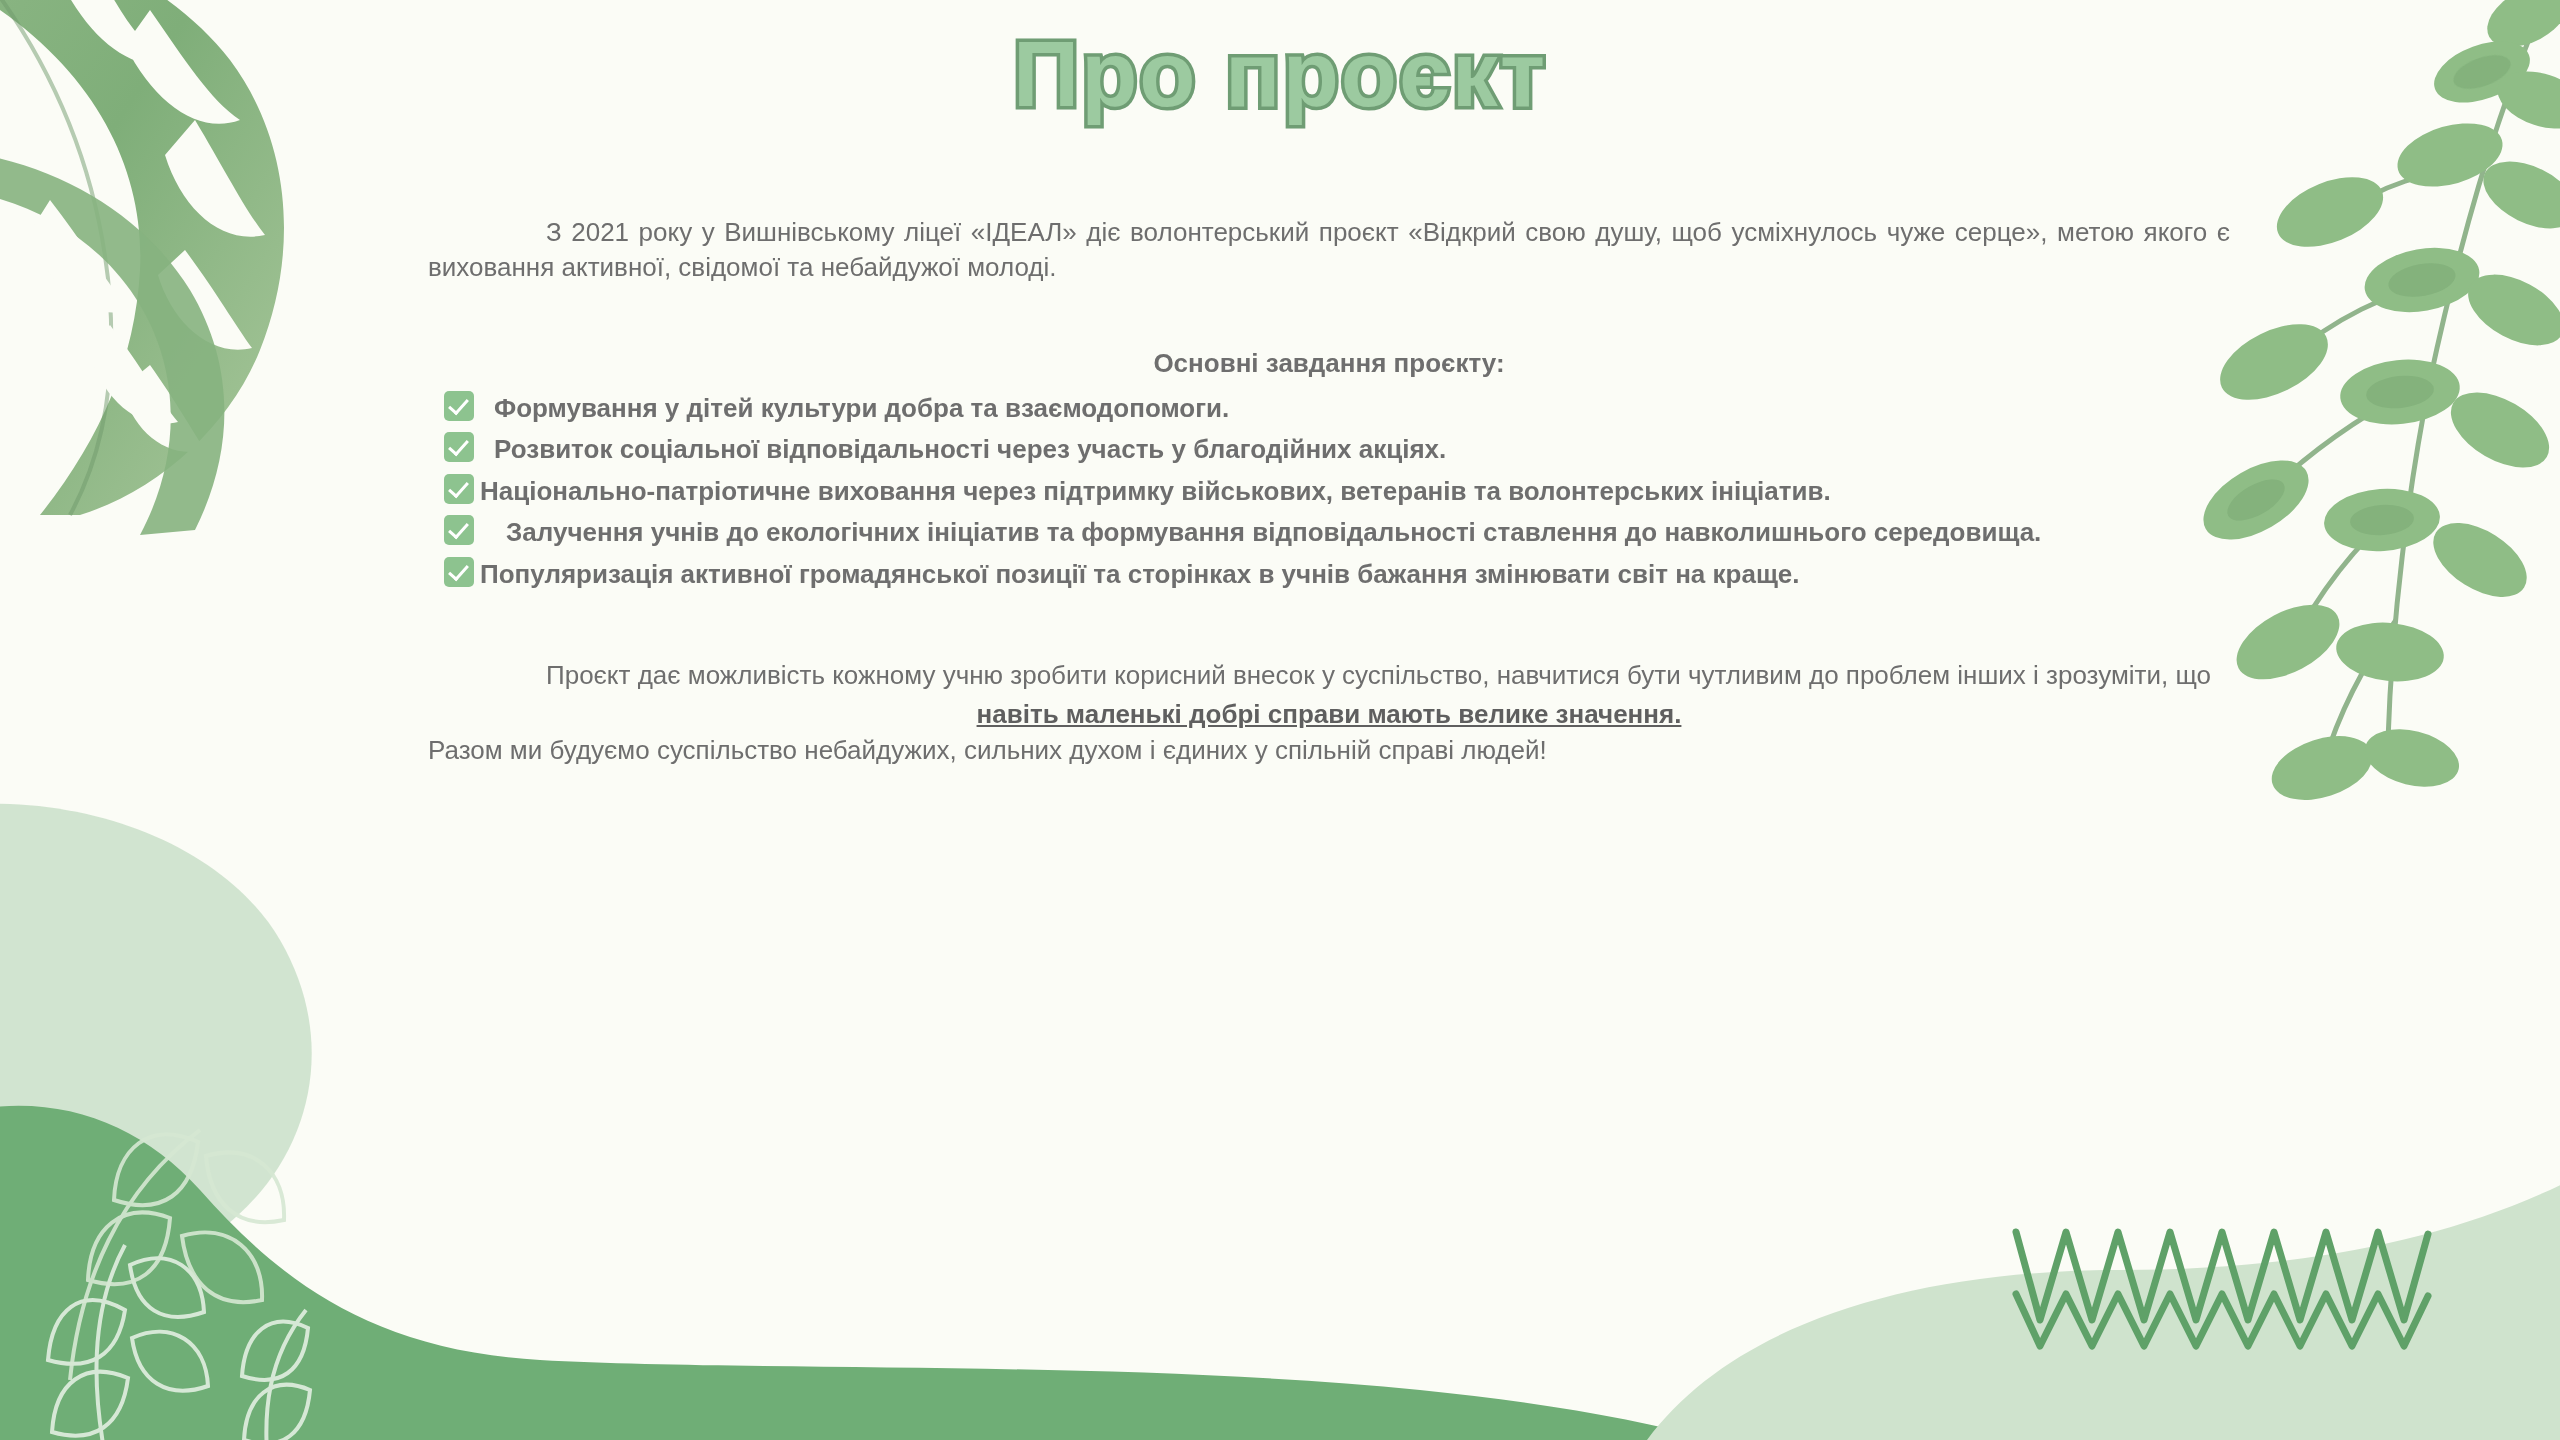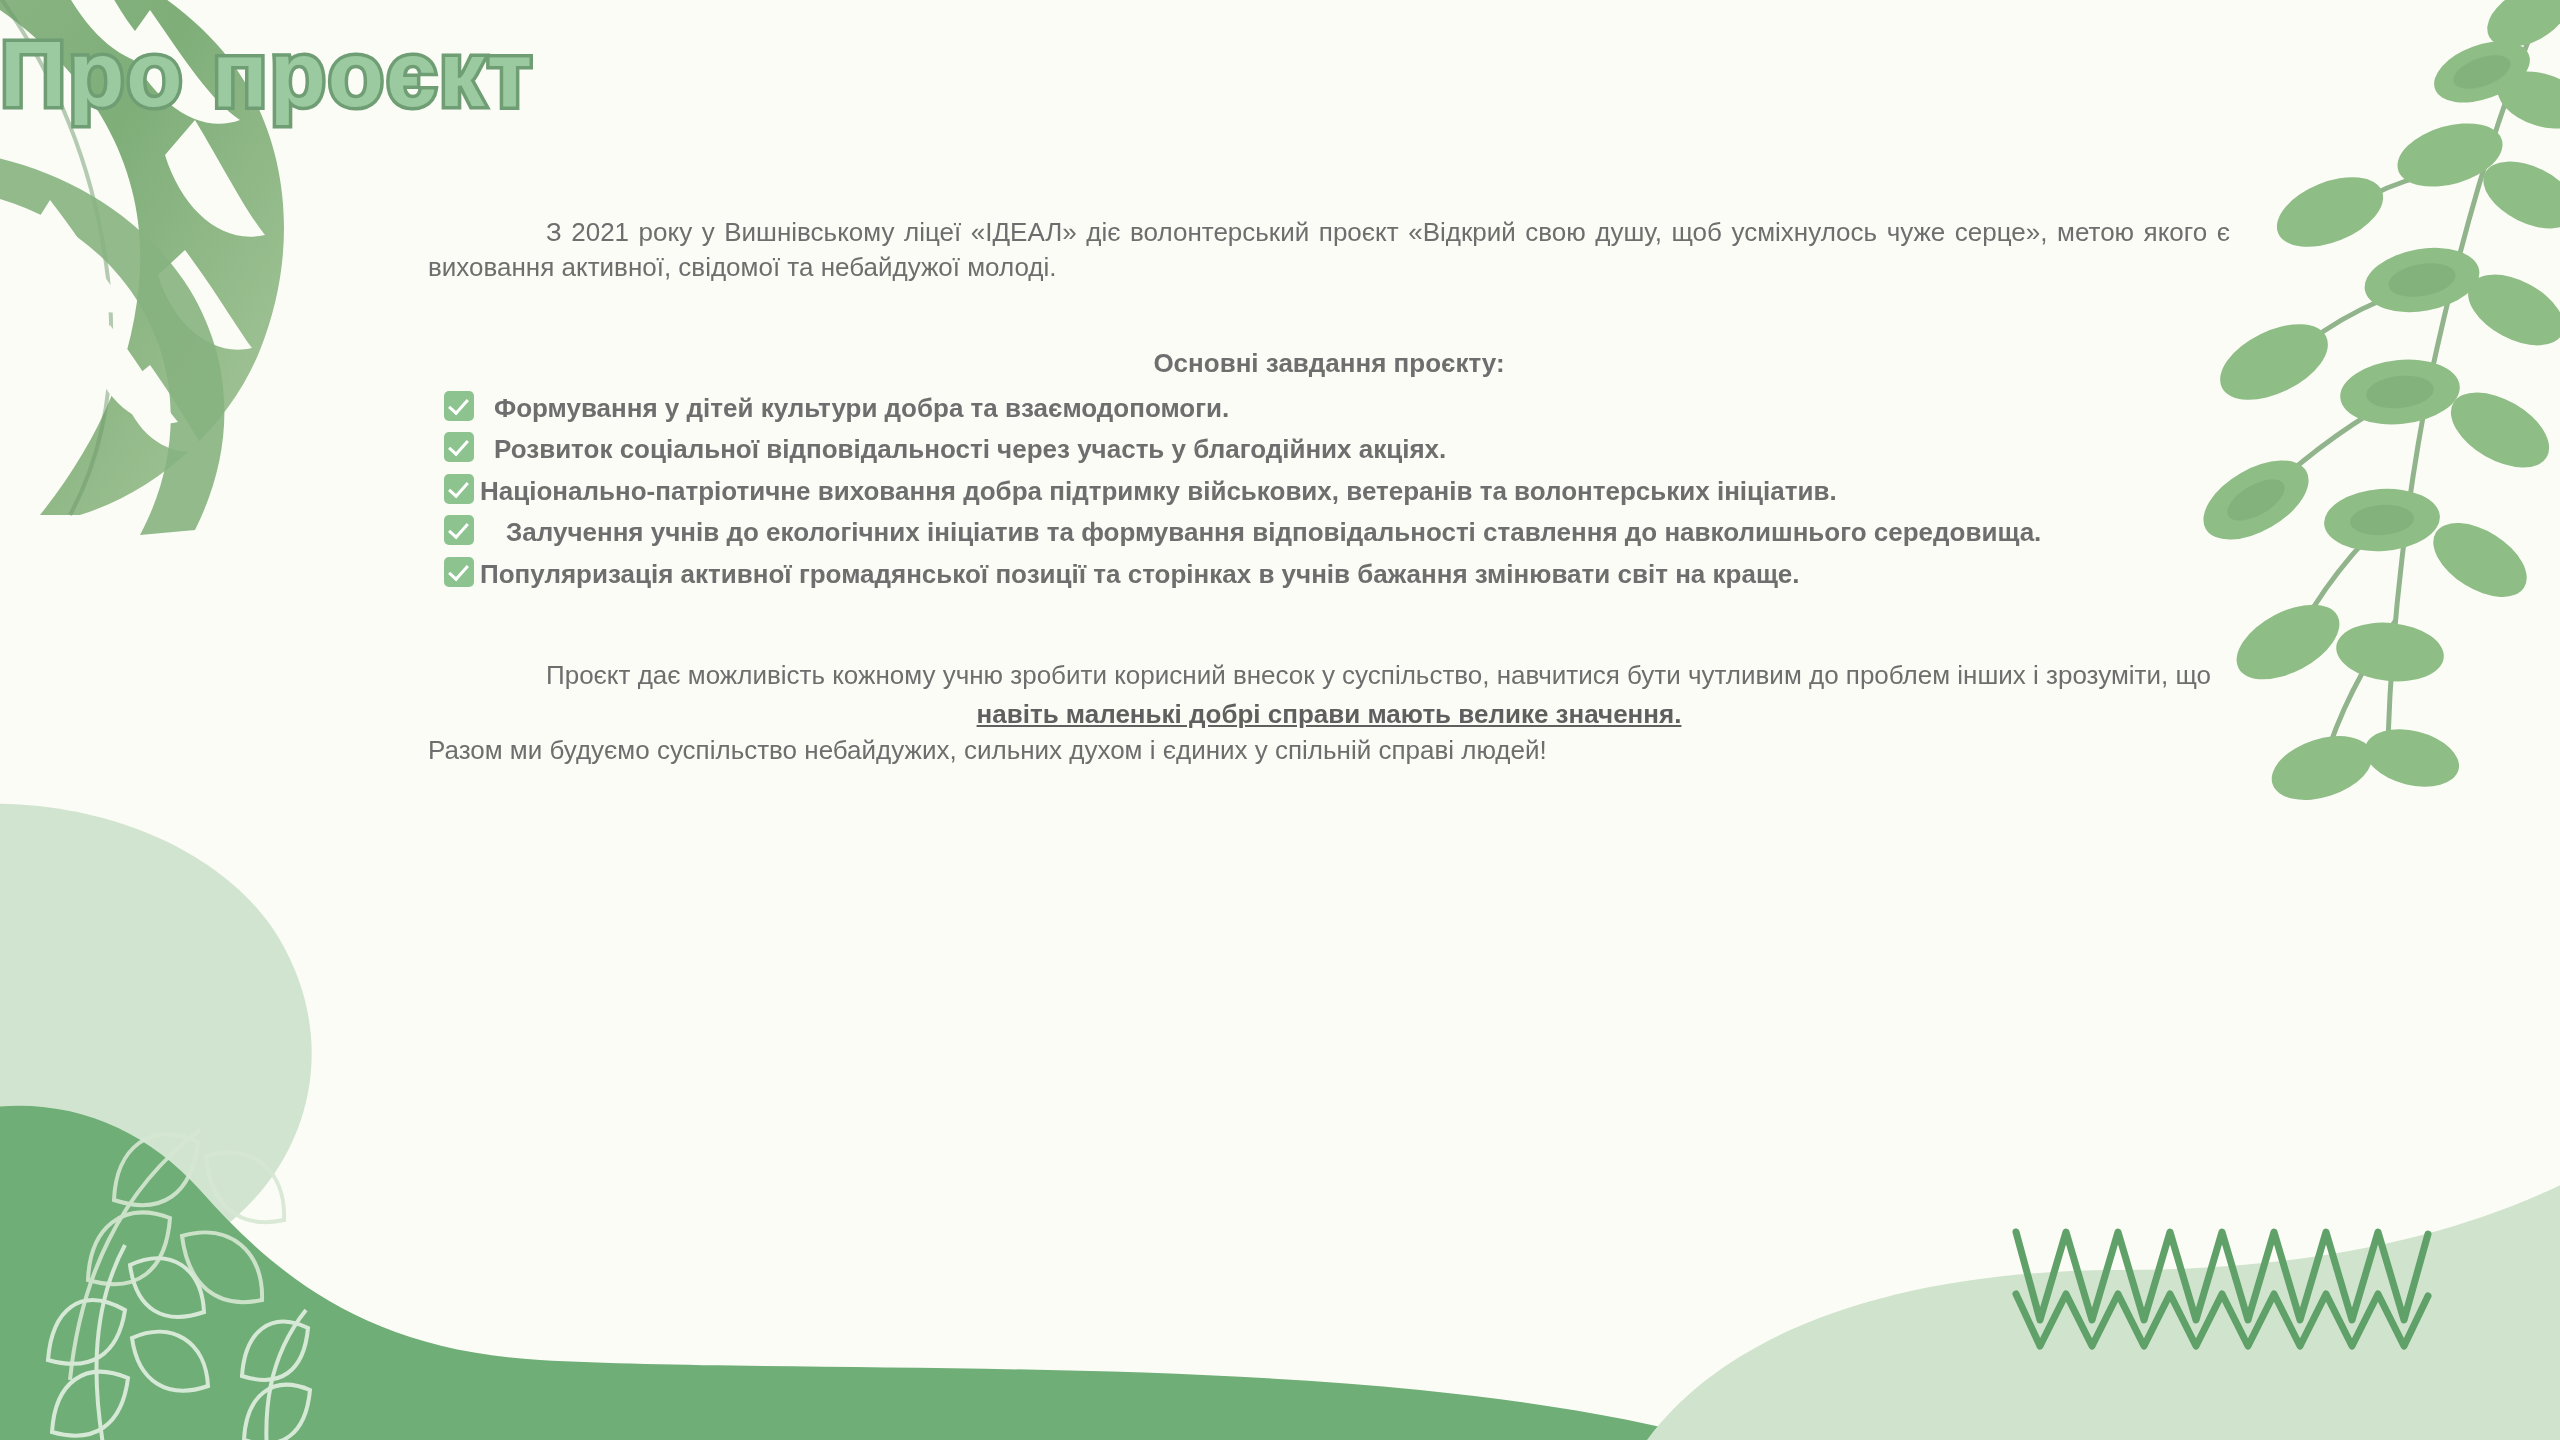--- a/index.html
+++ b/index.html
@@ -24,20 +24,21 @@
 
   
   .page{
     position:absolute;inset:0;
     padding:0;
   }
 
   .title-wrap{
     position:absolute;
     top:26px;left:0;right:0;
+    text-align:center;
   }
   .title{
     display:inline-block;
     font-family:"Liberation Sans", sans-serif;
     font-size:92px;
     font-weight:700;
     letter-spacing:2px;
     color:#9ccaa0;
     -webkit-text-stroke:7px #6f9d74;
     paint-order:stroke fill;
@@ -257,21 +258,21 @@
     <p class="tasks-heading">Основні завдання проєкту:</p>
 
     <ul class="task-list">
       <li>
         <span class="ck"></span><span class="gap-sm"></span><span>Формування у дітей культури добра та взаємодопомоги.</span>
       </li>
       <li>
         <span class="ck"></span><span class="gap-sm"></span><span>Розвиток соціальної відповідальності через участь у благодійних акціях.</span>
       </li>
       <li>
-        <span class="ck"></span><span>Національно-патріотичне виховання добра підтримку військових, ветеранів та волонтерських ініціатив.</span>
+        <span class="ck"></span><span>Національно-патріотичне виховання через підтримку військових, ветеранів та волонтерських ініціатив.</span>
       </li>
       <li>
         <span class="ck"></span><span class="gap-md"></span><span>Залучення учнів до екологічних ініціатив та формування відповідальності ставлення до навколишнього середовища.</span>
       </li>
       <li>
         <span class="ck"></span><span>Популяризація активної громадянської позиції та сторінках в учнів бажання змінювати світ на краще.</span>
       </li>
     </ul>
 
     <p class="para-2">Проєкт дає можливість кожному учню зробити корисний внесок у суспільство, навчитися бути чутливим до проблем інших і зрозуміти, що</p>

